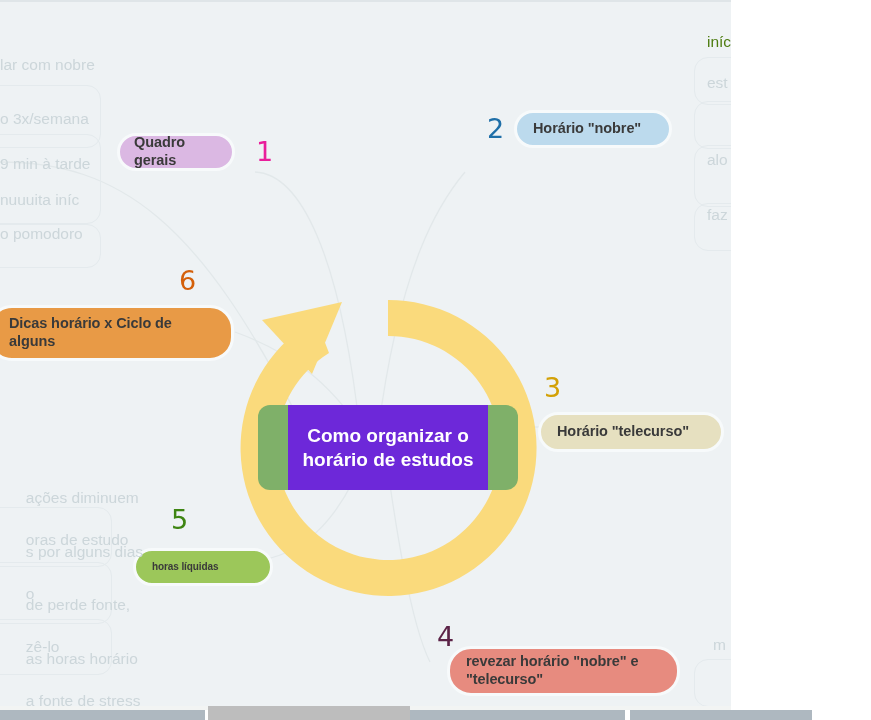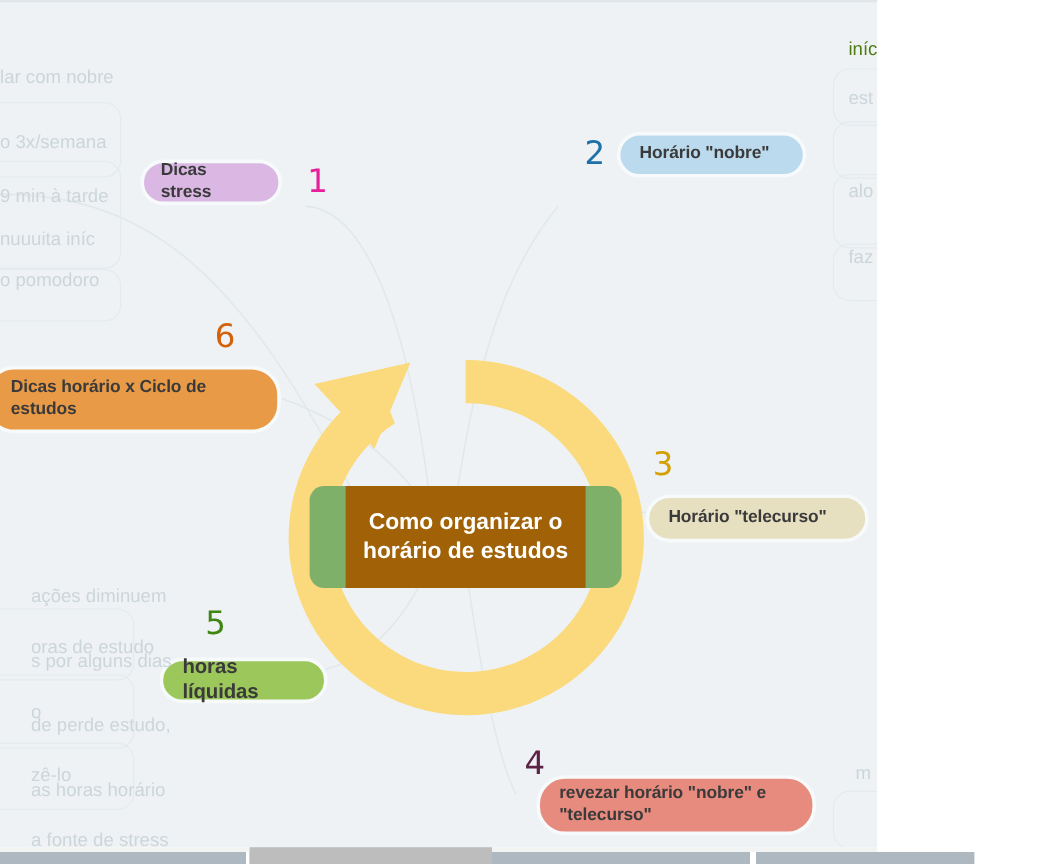--- a/index.html
+++ b/index.html
@@ -92,21 +92,21 @@
     height: 85px;
     background: #7fb069;
     border-radius: 12px;
   }
   .center-blue {
     position: absolute;
     left: 30px;
     top: 0;
     width: 200px;
     height: 85px;
-    background: #a16207;
+    background: #6d28d9;
     display: flex;
     align-items: center;
     justify-content: center;
     text-align: center;
     color: #ffffff;
     font-weight: bold;
     font-size: 19px;
     line-height: 1.25;
     padding: 0 6px;
     box-sizing: border-box;
@@ -200,21 +200,21 @@
       <div class="center-blue">
         <span>
           <span>Como organizar o</span><br>
           <span>horário de estudos</span>
         </span>
       </div>
     </div>
 
     <div class="num" style="left:256px; top:136px; color:#e91e9b;">1</div>
     <div class="node node-purple" style="left:117px; top:131px; width:118px; height:38px; padding:0 14px; font-size:14.5px;">
-      <span>Dicas stress</span>
+      <span>Quadro gerais</span>
     </div>
 
     <div class="num" style="left:487px; top:113px; color:#1f6fa8;">2</div>
     <div class="node node-lightblue" style="left:514px; top:108px; width:158px; height:38px; padding:0 16px; font-size:14.5px;">
       <span>Horário "nobre"</span>
     </div>
 
     <div class="num" style="left:544px; top:372px; color:#d3a106;">3</div>
     <div class="node node-khaki" style="left:538px; top:410px; width:186px; height:40px; padding:0 16px; font-size:14.5px;">
       <span>Horário "telecurso"</span>
@@ -222,29 +222,29 @@
 
     <div class="num" style="left:437px; top:621px; color:#5c2347;">4</div>
     <div class="node node-salmon" style="left:447px; top:644px; width:233px; height:50px; padding:0 16px; font-size:14.5px;">
       <span>
         <span>revezar horário "nobre" e</span><br>
         <span>"telecurso"</span>
       </span>
     </div>
 
     <div class="num" style="left:171px; top:504px; color:#3e8512;">5</div>
-    <div class="node node-green" style="left:133px; top:546px; width:140px; height:38px; padding:0 16px; font-size:17px;">
+    <div class="node node-green" style="left:133px; top:546px; width:140px; height:38px; padding:0 16px; font-size:10px;text-align:center;">
       <span>horas líquidas</span>
     </div>
 
     <div class="num" style="left:179px; top:265px; color:#d4600a;">6</div>
     <div class="node node-orange" style="left:-12px; top:303px; width:246px; height:56px; padding:0 18px; font-size:14.5px;">
       <span>
         <span>Dicas horário x Ciclo de</span><br>
-        <span>estudos</span>
+        <span>alguns</span>
       </span>
     </div>
 
     <div class="stub-box" style="left:-40px; top:83px; width:141px; height:63px;"></div>
     <div class="stub-box" style="left:-40px; top:132px; width:141px; height:90px;"></div>
     <div class="stub-box" style="left:-40px; top:222px; width:141px; height:44px;"></div>
 
     <div class="stub" style="left:0px; top:53px;">lar com nobre</div>
     <div class="stub" style="left:0px; top:107px;">o 3x/semana</div>
     <div class="stub" style="left:0px; top:152px;">9 min à tarde</div>
@@ -257,21 +257,21 @@
 
     <div class="stub" style="left:0px; top:519px;">
       <span>s por alguns dias</span><br>
       <span>o</span>
     </div>
     <div class="stub" style="left:0px; top:465px;">
       <span>ações diminuem</span><br>
       <span>oras de estudo</span>
     </div>
     <div class="stub" style="left:0px; top:572px;">
-      <span>de perde estudo,</span><br>
+      <span>de perde fonte,</span><br>
       <span>zê-lo</span>
     </div>
     <div class="stub" style="left:0px; top:626px;">
       <span>as horas horário</span><br>
       <span>a fonte de stress</span>
     </div>
 
     <div class="stub-box" style="left:694px; top:55px; width:120px; height:48px;"></div>
     <div class="stub-box" style="left:694px; top:99px; width:120px; height:48px;"></div>
     <div class="stub-box" style="left:694px; top:143px; width:120px; height:62px;"></div>

